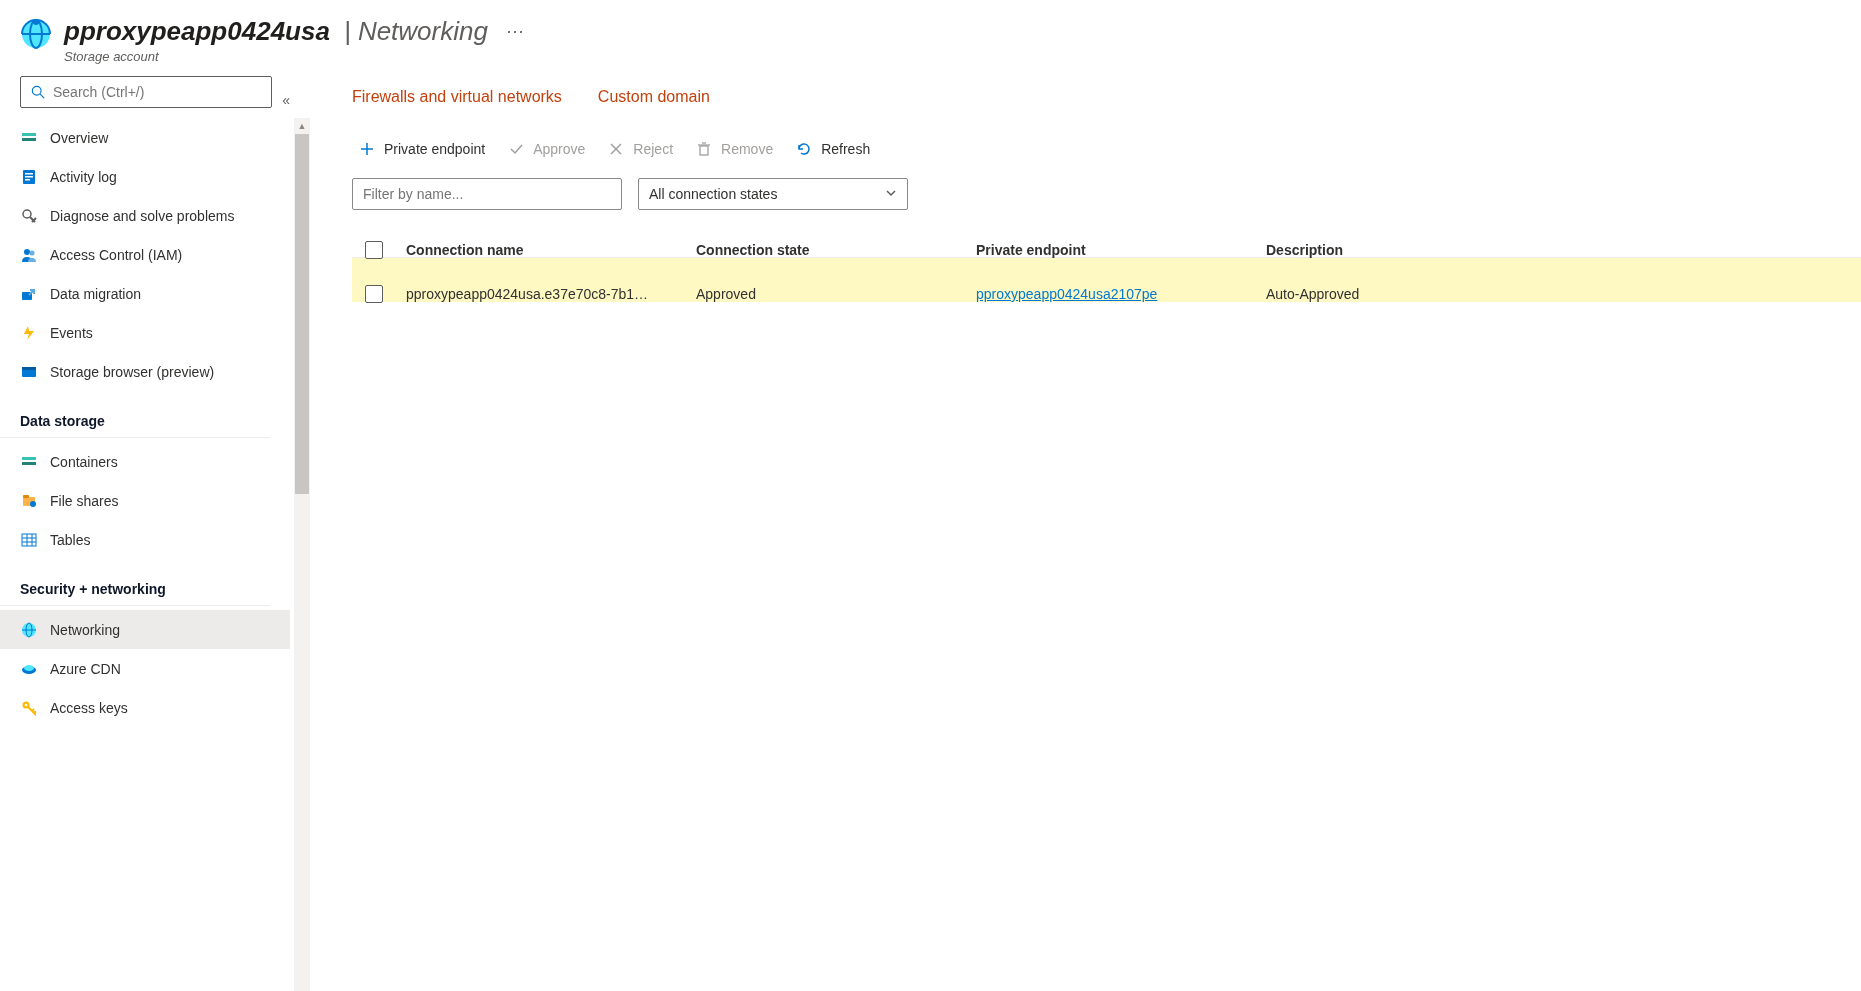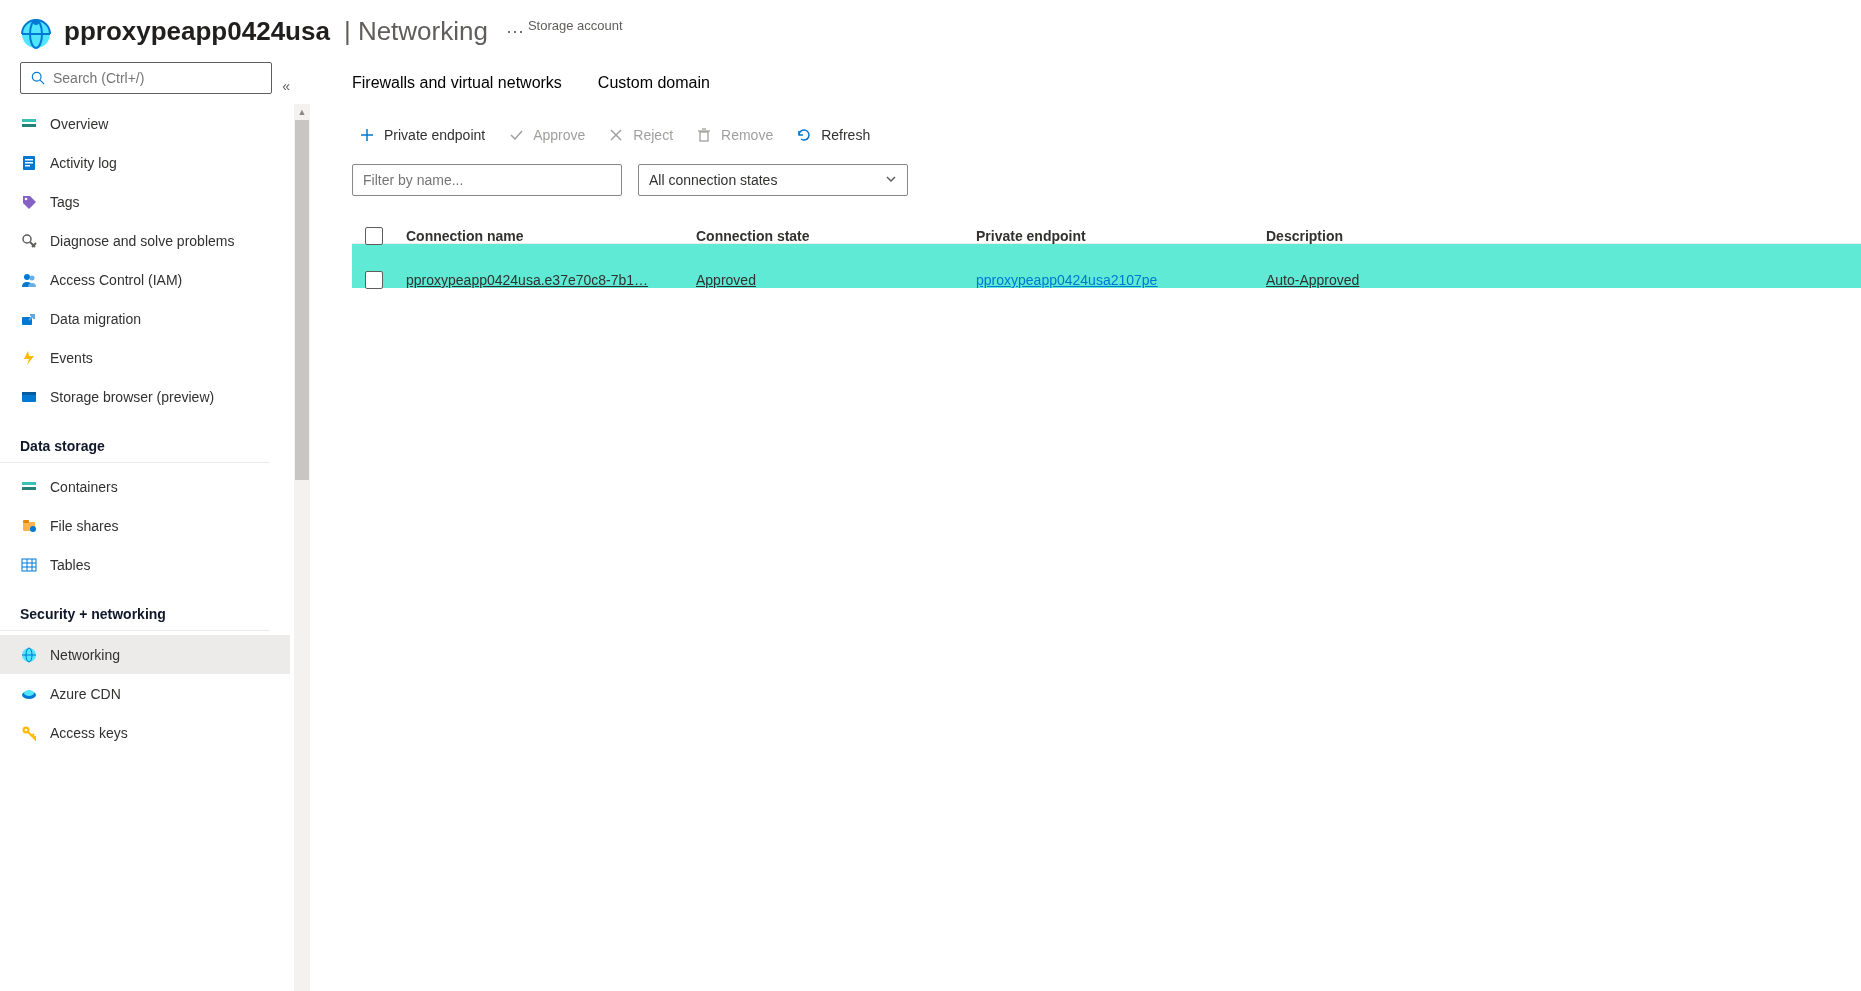--- a/index.html
+++ b/index.html
@@ -10,21 +10,21 @@
     background: #fff;
     width: 1861px;
     height: 991px;
     overflow: hidden;
   }
   .root { display: flex; flex-direction: column; height: 100%; }
 
   
   .header { display: flex; align-items: flex-start; padding: 16px 20px 8px 20px; gap: 12px; }
   .header-icon { width: 32px; height: 32px; flex-shrink: 0; margin-top: 2px; }
-  .header-titles { display: flex; flex-direction: row; }
+  .header-titles { display: flex; flex-direction: column; font-style: italic; }
   .header-title-row { display: flex; align-items: center; gap: 14px; }
   .header-title { font-size: 26px; font-weight: 600; color: #201f1e; }
   .header-title-sub { font-size: 26px; font-weight: 400; color: #605e5c; }
   .header-more { font-size: 18px; color: #605e5c; padding: 4px; cursor: pointer; }
   .header-subtitle { font-size: 13px; color: #605e5c; margin-top: 2px; }
 
   .body { display: flex; flex: 1; overflow: hidden; }
 
   
   .sidebar { width: 310px; display: flex; flex-direction: column; border-right: none; position: relative; }
@@ -74,21 +74,21 @@
   }
   .fake-scrollbar .arrow { font-size: 9px; color: #8a8886; height: 16px; line-height: 16px; }
   .fake-scrollbar .thumb {
     width: 14px; background: #c8c6c4; border-radius: 0; height: 360px; margin-top: 0;
   }
 
   
   .main { flex: 1; padding: 8px 0 0 42px; overflow: hidden; }
   .tabs { display: flex; gap: 36px; border-bottom: none; margin-bottom: 22px; }
   .tab {
-    font-size: 16px; color: #000000; padding: 8px 0 12px 0; cursor: pointer; position: relative;
+    font-size: 16px; color: #c2410c; padding: 8px 0 12px 0; cursor: pointer; position: relative;
   }
   .tab.active { color: #323130; }
   .tab.active::after {
     content: ""; position: absolute; left: 0; right: 0; bottom: 0; height: 3px; background: #0078d4;
   }
 
   .toolbar { display: flex; align-items: center; gap: 22px; margin-bottom: 20px; padding-left: 6px; }
   .toolbar-btn { display: flex; align-items: center; gap: 8px; font-size: 14px; cursor: pointer; }
   .toolbar-btn.disabled { color: #a19f9d; cursor: default; }
   .toolbar-btn .ticon { width: 18px; height: 18px; display: flex; align-items: center; justify-content: center; }
@@ -102,21 +102,21 @@
     padding: 0 10px; display: flex; align-items: center; background: #fff;
   }
   .filter-input { width: 270px; }
   .filter-input input { border: none; outline: none; flex: 1; font-size: 14px; background: transparent; }
   .filter-select { width: 270px; justify-content: space-between; cursor: pointer; }
   .chev { color: #605e5c; }
 
   .table { width: 100%; }
   .thead, .trow { display: flex; align-items: center; height: 44px; }
   .thead { border-bottom: 1px solid #edebe9; font-weight: 600; color: #323130; }
-  .trow { background: #5eead4; text-decoration: underline; }
+  .trow { background: #fef9c3; }
   .tcell { padding: 0 10px; overflow: hidden; text-overflow: ellipsis; white-space: nowrap; margin-top: 28px; }
   .tcell.check { width: 44px; display: flex; align-items: center; justify-content: center; }
   .tcell.c-name { width: 290px; }
   .tcell.c-state { width: 280px; }
   .tcell.c-pe { width: 290px; }
   .tcell.c-desc { flex: 1; }
   .chk {
     width: 18px; height: 18px; border: 1px solid #605e5c; border-radius: 2px; background: #fff;
   }
   .link { color: #0078d4; text-decoration: underline; cursor: pointer; }
@@ -181,29 +181,20 @@
                   <rect x="4" y="4" width="8" height="1.5" fill="#fff"></rect>
                   <rect x="4" y="7" width="8" height="1.5" fill="#fff"></rect>
                   <rect x="4" y="10" width="5" height="1.5" fill="#fff"></rect>
                 </svg>
               </span>
             <span>Activity log</span>
           </div>
           <div class="side-item">
             <span class="side-icon">
                 <svg width="16" height="16">
-                  <path d="M2 2 L9 2 L15 8 L8 15 L2 9 Z" fill="#8661c5"></path>
-                  <circle cx="5" cy="5" r="1.3" fill="#fff"></circle>
-                </svg>
-              </span>
-            <span>Tags</span>
-          </div>
-          <div class="side-item">
-            <span class="side-icon">
-                <svg width="16" height="16">
                   <circle cx="6" cy="6" r="4" fill="none" stroke="#605e5c" stroke-width="1.5"></circle>
                   <path d="M9 9 L14 14" stroke="#605e5c" stroke-width="2"></path>
                   <path d="M11 14 L15 10" stroke="#605e5c" stroke-width="2"></path>
                 </svg>
               </span>
             <span>Diagnose and solve problems</span>
           </div>
           <div class="side-item">
             <span class="side-icon">
                 <svg width="16" height="16">

